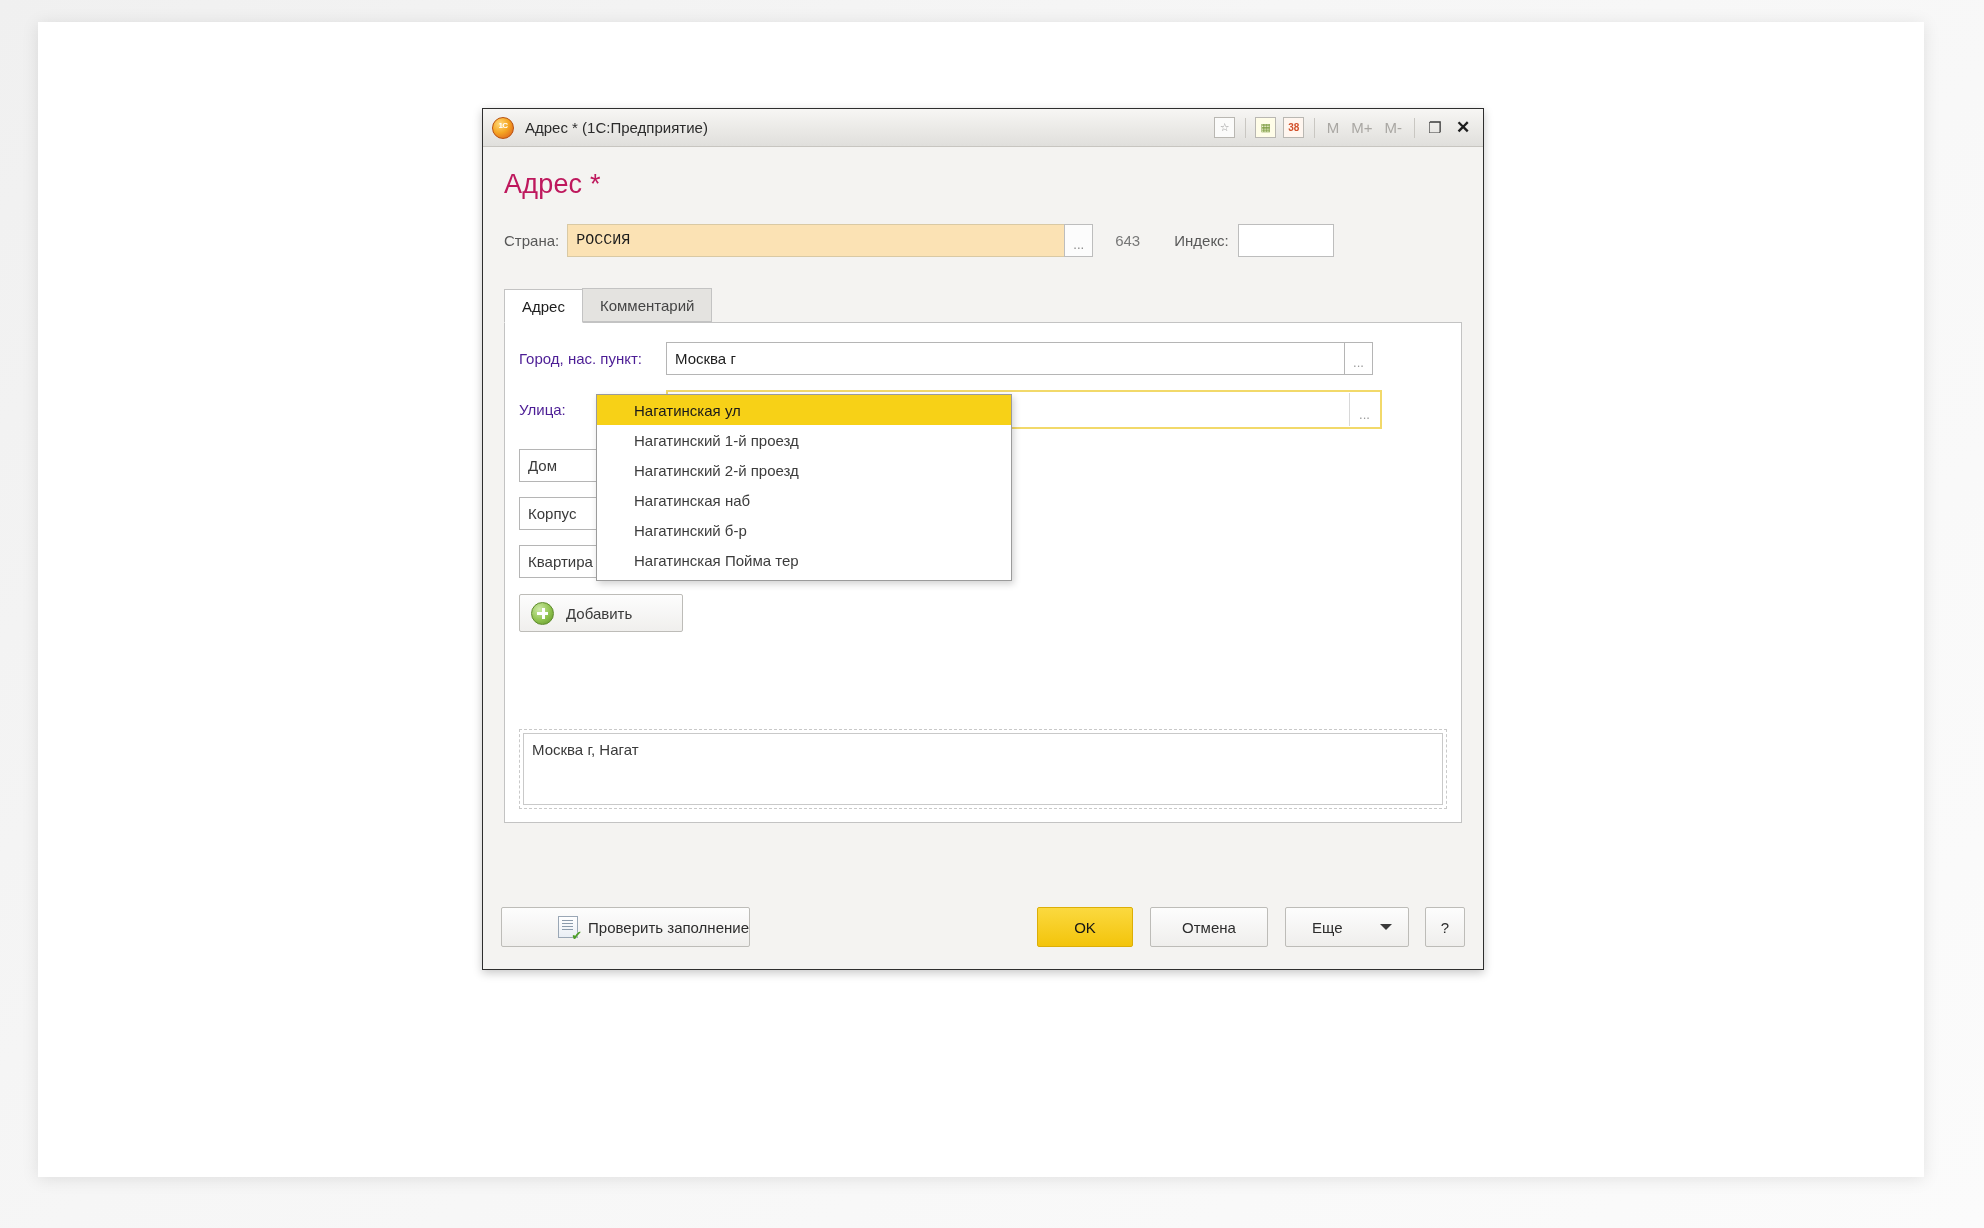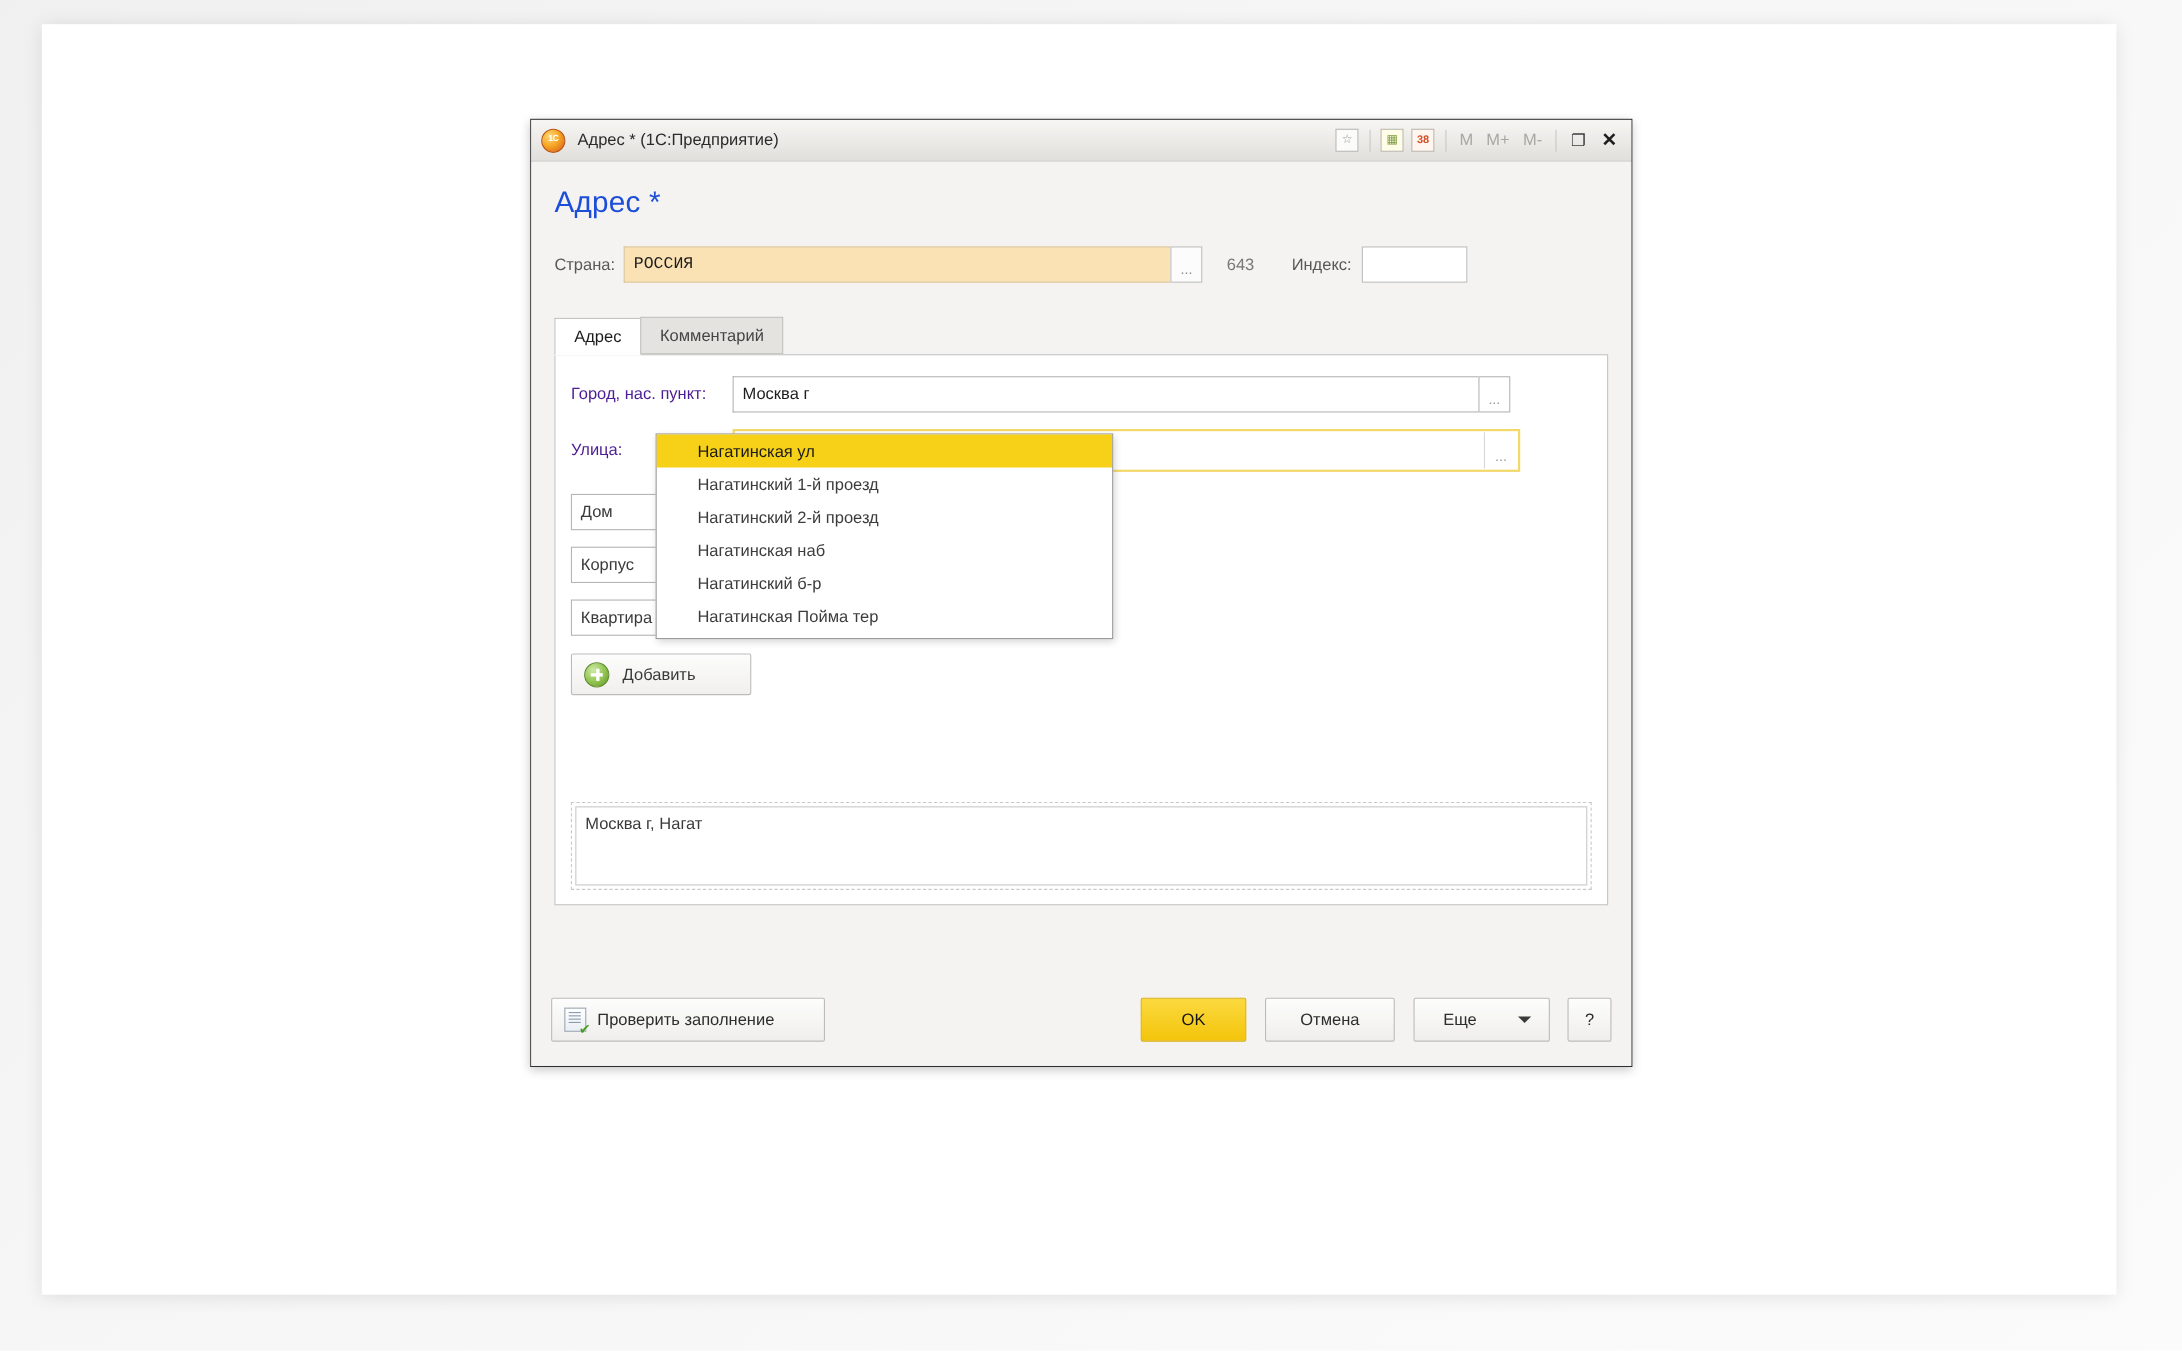--- a/index.html
+++ b/index.html
@@ -110,21 +110,21 @@
   #window-body {
     position: relative;
     height: calc(100% - 38px);
     background: #f4f3f1;
     padding: 0 18px;
     box-sizing: border-box;
   }
 
   #form-title {
     font-size: 27px;
-    color: #1d4ed8;
+    color: #be185d;
     padding-top: 22px;
     padding-left: 3px;
     letter-spacing: 0.2px;
   }
 
   
   #country-row {
     display: flex;
     align-items: center;
     margin-top: 24px;
@@ -384,21 +384,21 @@
     height: 40px;
     background: linear-gradient(180deg,#fdfdfd 0%, #efeeec 100%);
     border: 1px solid #bdbcb8;
     border-radius: 2px;
     box-sizing: border-box;
     display: flex; align-items: center; justify-content: center;
     font-size: 15px; color: #2d2d2d;
   }
   #btn-check {
     width: 249px;
-    justify-content: flex-start;
+    justify-content: flex-end;
     padding-left: 11px;
   }
   #check-icon {
     width: 20px; height: 22px;
     margin-right: 10px;
     position: relative;
     flex: 0 0 auto;
     background: linear-gradient(180deg,#ffffff 0%,#e9eef4 100%);
     border: 1px solid #9aa7b5;
     box-sizing: border-box;

